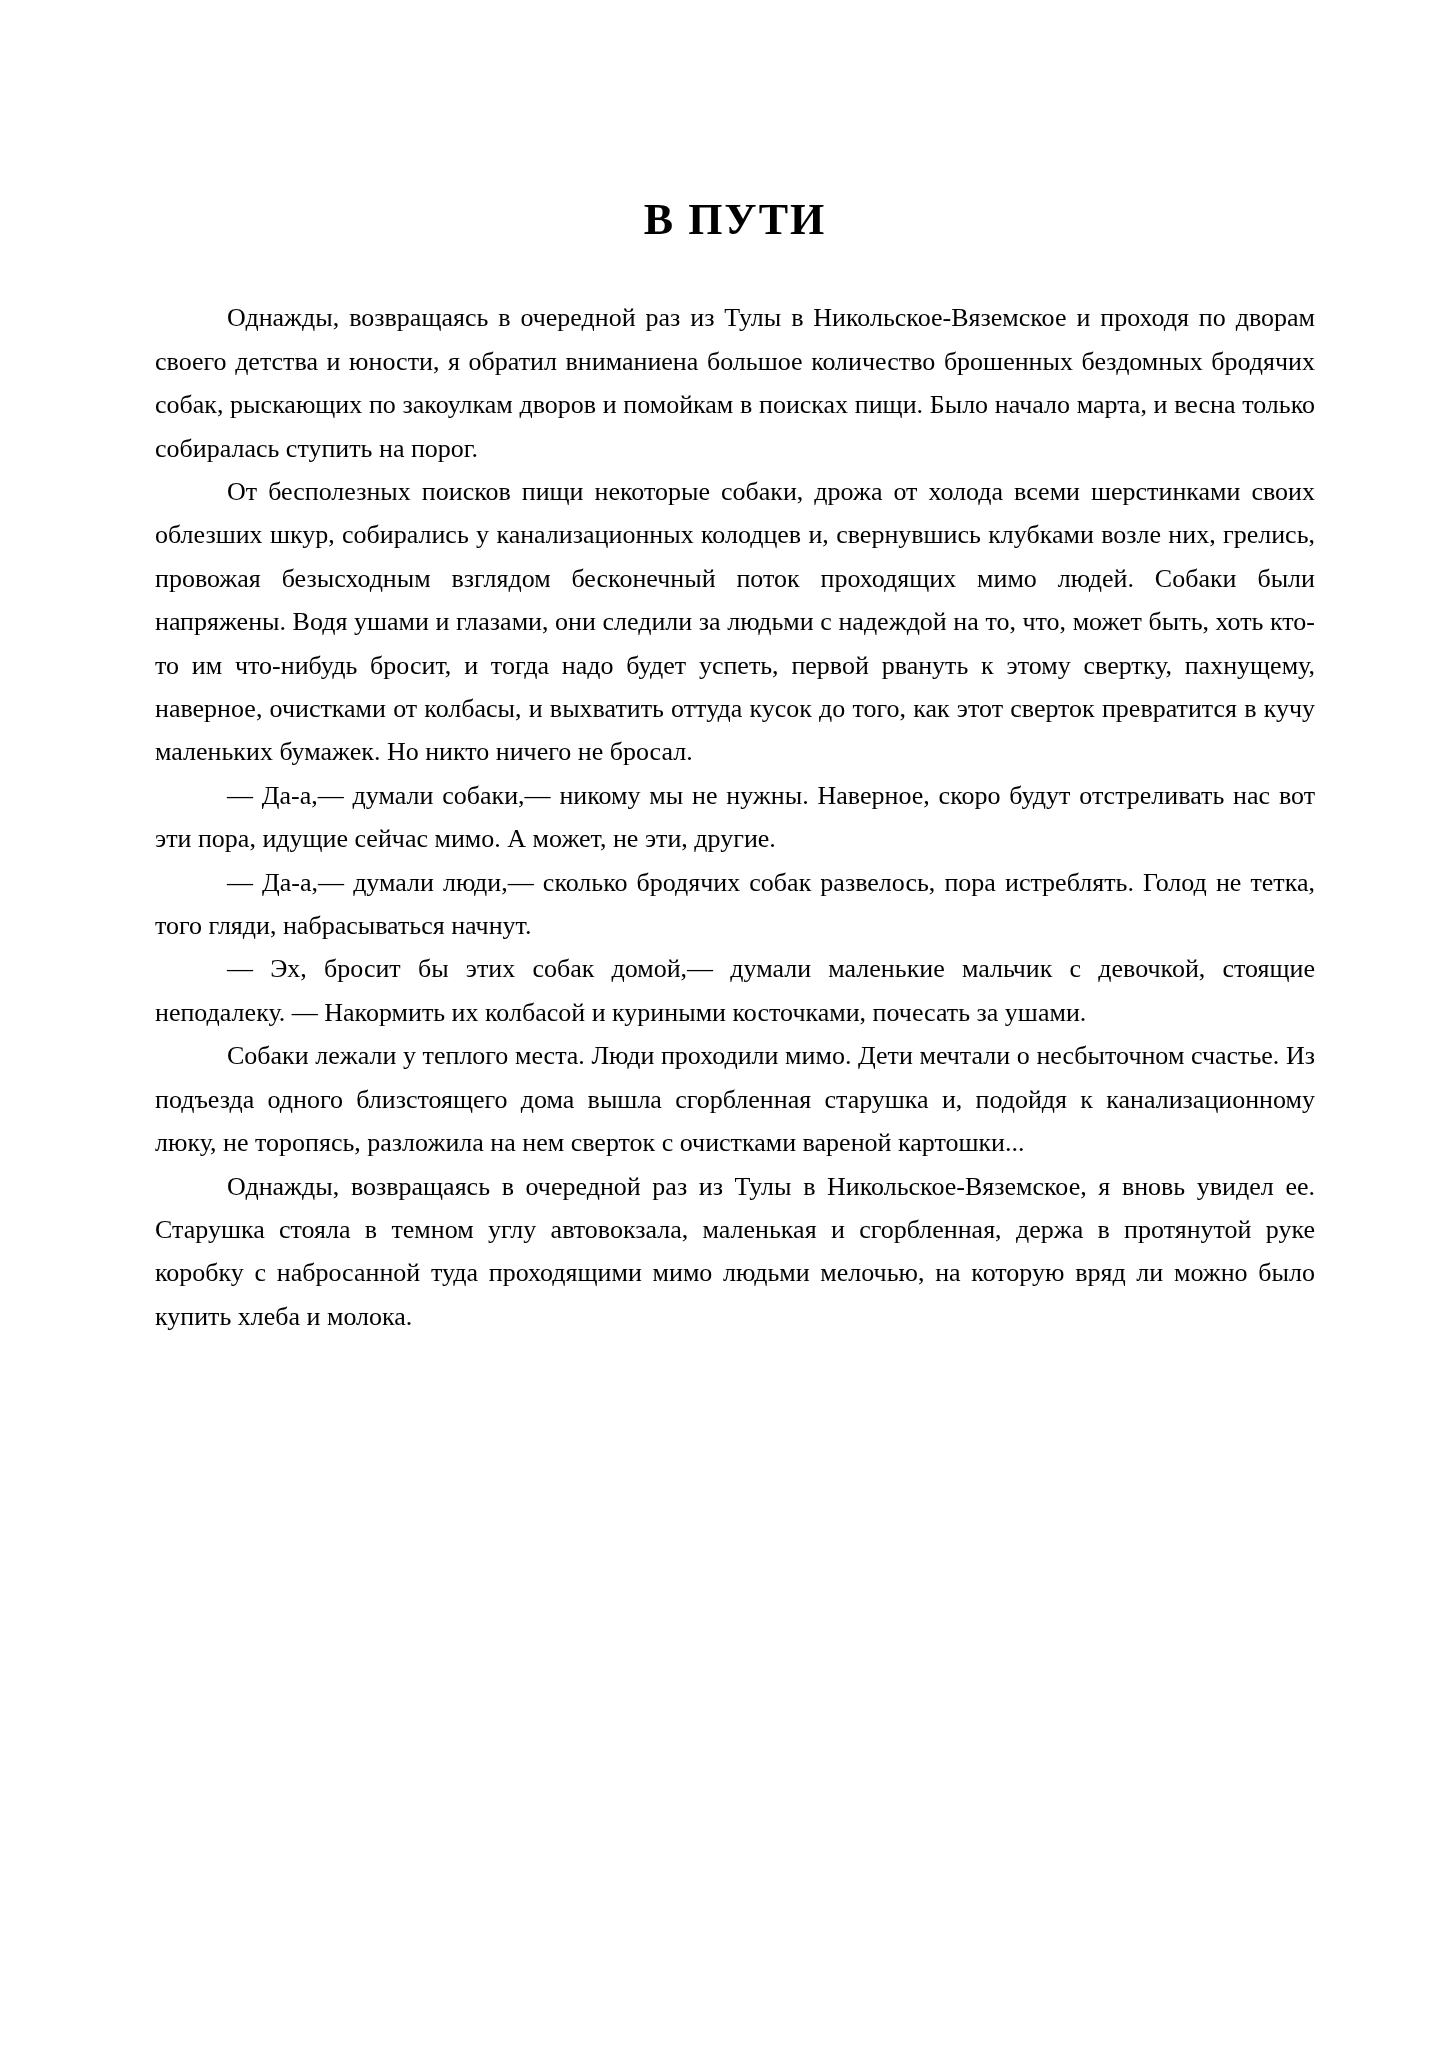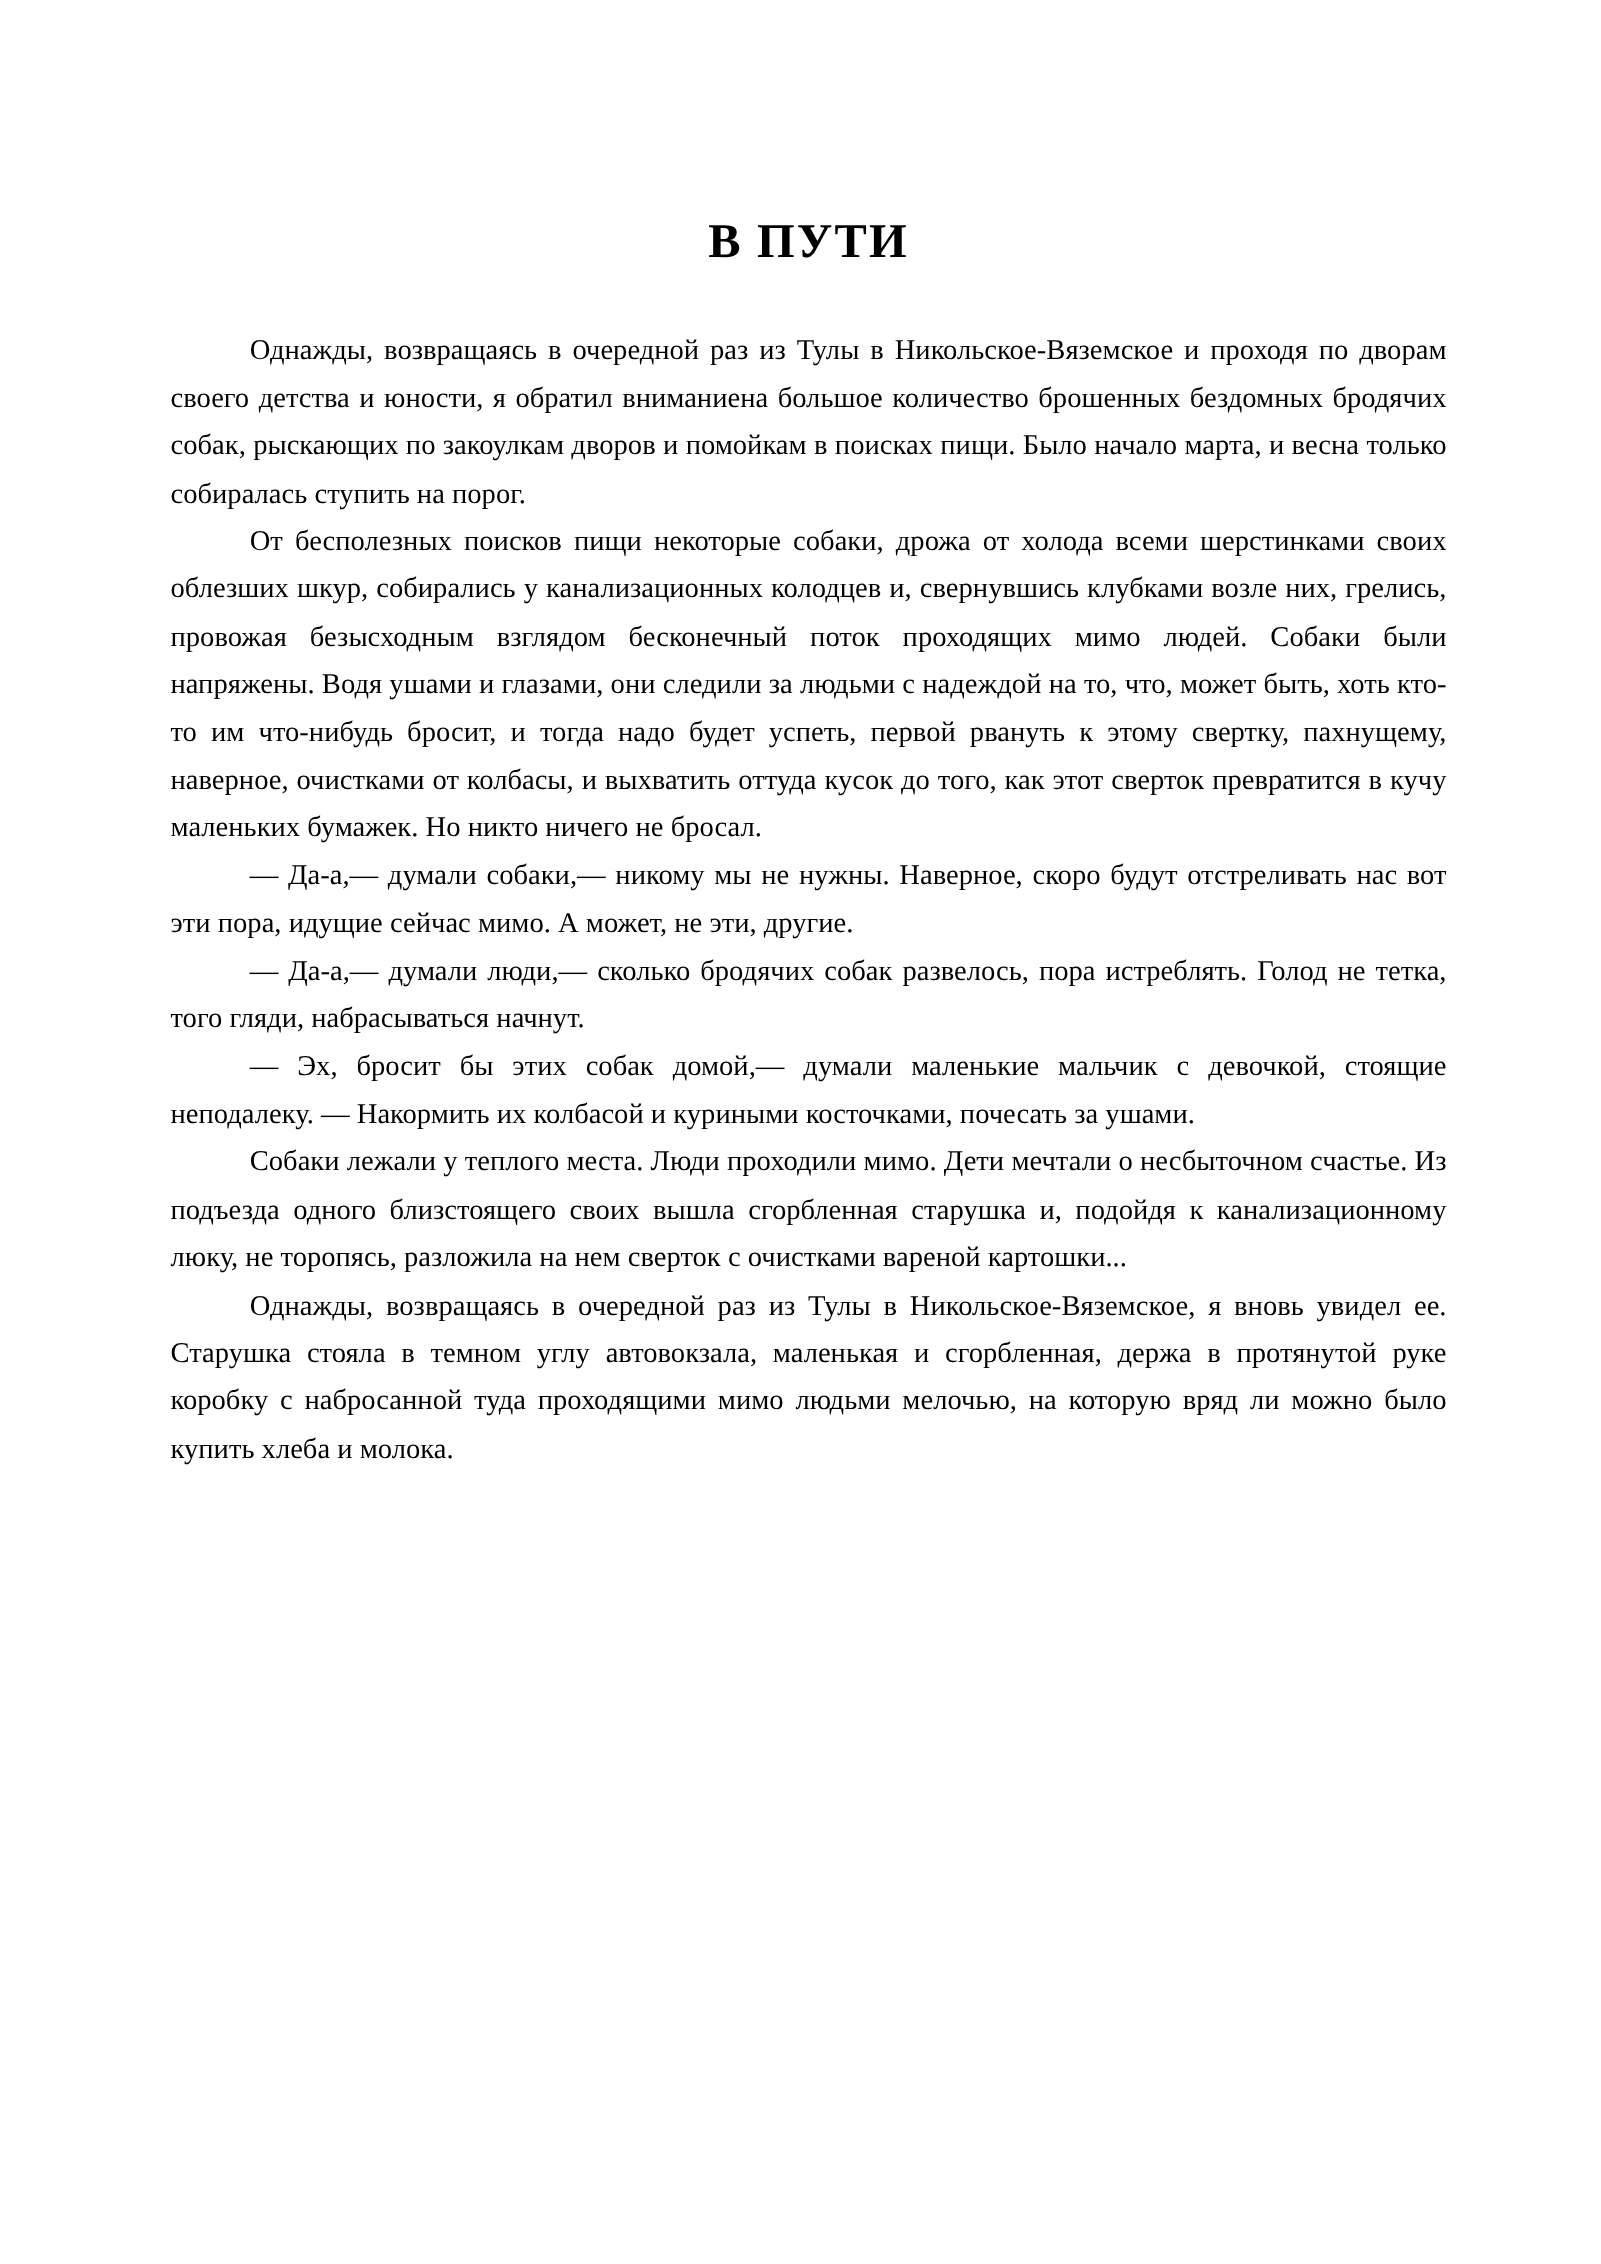--- a/index.html
+++ b/index.html
@@ -64,21 +64,21 @@
   <div class="content">
 
     <h1 class="doc-title">В ПУТИ</h1>
 
     <div class="body-text">
       <p>Однажды, возвращаясь в очередной раз из Тулы в Никольское-Вяземское и проходя по дворам своего детства и юности, я обратил вниманиена большое количество брошенных бездомных бродячих собак, рыскающих по закоулкам дворов и помойкам в поисках пищи. Было начало марта, и весна только собиралась ступить на порог.</p>
       <p>От бесполезных поисков пищи некоторые собаки, дрожа от холода всеми шерстинками своих облезших шкур, собирались у канализационных колодцев и, свернувшись клубками возле них, грелись, провожая безысходным взглядом бесконечный поток проходящих мимо людей. Собаки были напряжены. Водя ушами и глазами, они следили за людьми с надеждой на то, что, может быть, хоть кто-то им что-нибудь бросит, и тогда надо будет успеть, первой рвануть к этому свертку, пахнущему, наверное, очистками от колбасы, и выхватить оттуда кусок до того, как этот сверток превратится в кучу маленьких бумажек. Но никто ничего не бросал.</p>
       <p>— Да-а,— думали собаки,— никому мы не нужны. Наверное, скоро будут отстреливать нас вот эти пора, идущие сейчас мимо. А может, не эти, другие.</p>
       <p>— Да-а,— думали люди,— сколько бродячих собак развелось, пора истреблять. Голод не тетка, того гляди, набрасываться начнут.</p>
       <p>— Эх, бросит бы этих собак домой,— думали маленькие мальчик с девочкой, стоящие неподалеку. — Накормить их колбасой и куриными косточками, почесать за ушами.</p>
-      <p>Собаки лежали у теплого места. Люди проходили мимо. Дети мечтали о несбыточном счастье. Из подъезда одного близстоящего своих вышла сгорбленная старушка и, подойдя к канализационному люку, не торопясь, разложила на нем сверток с очистками вареной картошки...</p>
+      <p>Собаки лежали у теплого места. Люди проходили мимо. Дети мечтали о несбыточном счастье. Из подъезда одного близстоящего дома вышла сгорбленная старушка и, подойдя к канализационному люку, не торопясь, разложила на нем сверток с очистками вареной картошки...</p>
       <p>Однажды, возвращаясь в очередной раз из Тулы в Никольское-Вяземское, я вновь увидел ее. Старушка стояла в темном углу автовокзала, маленькая и сгорбленная, держа в протянутой руке коробку с набросанной туда проходящими мимо людьми мелочью, на которую вряд ли можно было купить хлеба и молока.</p>
     </div>
 
   </div>
 
   <div class="page-number">30</div>
 
 </div>
 
 </body></html>

